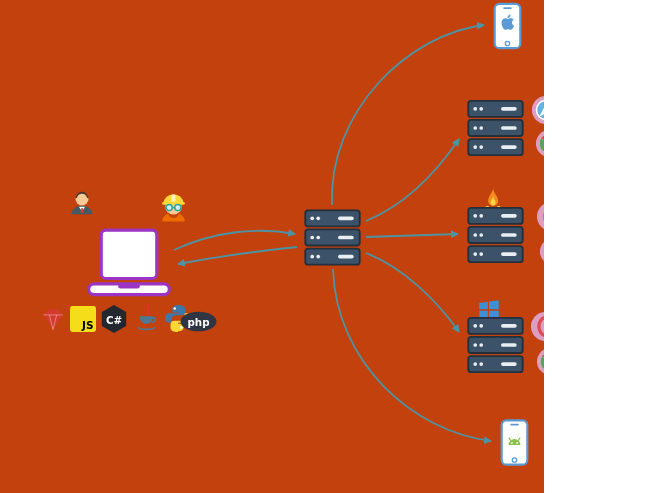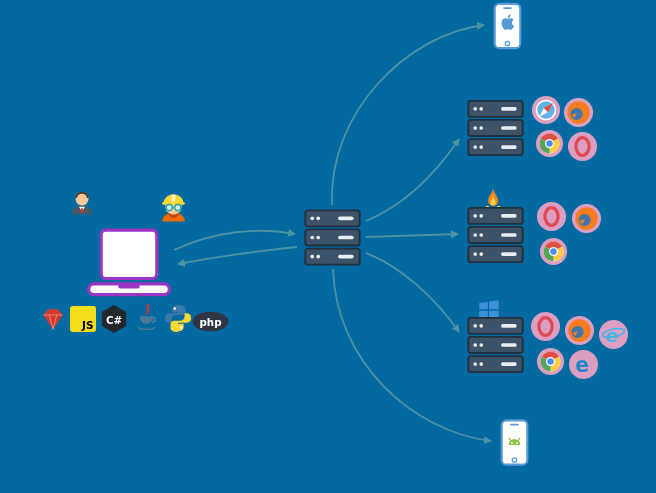--- a/index.html
+++ b/index.html
@@ -7,21 +7,21 @@
     --c-badge:#dc9fc2; --c-opera_red:#e04a52; --c-chrome_red:#dd4f43; --c-chrome_yellow:#ffcd42;
     --c-chrome_green:#57a45c; --c-chrome_blue:#4e8cf0; --c-firefox_orange:#f57c1f; --c-firefox_blue:#3e76b0;
     --c-safari_blue:#63b3e4; --c-needle_red:#e8433f; --c-ie_blue:#41b6e8; --c-edge_blue:#1e88c7;
     --c-phone_blue:#5b9bd5; --c-apple_blue:#5b9bd5; --c-android_green:#8bc34a; --c-windows_blue:#3d8fd6;
     --c-flame_orange:#f58b1f; --c-flame_yellow:#fdd440; --c-ruby_red:#d23a2e; --c-js_yellow:#f5de19;
     --c-java_blue:#4e7896; --c-java_red:#ea2d2e; --c-python_blue:#3c78aa; --c-python_yellow:#fdd835;
     --c-php_bg:#2f3542; --c-csharp_bg:#23282f; --c-skin:#f8c996; --c-hair:#4e342e; --c-suit:#455a64;
     --c-tie:#e53935; --c-helmet:#fdd835; --c-goggle:#26a69a; --c-beard:#c1440e; --c-shirt:#ef6c00;
   }
   html,body{margin:0;padding:0;background:#ffffff;font-family:"DejaVu Sans",sans-serif;}
-  .canvas{position:relative;width:656px;height:493px;background:#0369a1;overflow:hidden;}
+  .canvas{position:relative;width:544px;height:493px;background:#c2410c;overflow:hidden;}
   .abs{position:absolute;}
   .abs svg{display:block;width:100%;height:100%;}
   .arrows{position:absolute;left:0;top:0;width:656px;height:493px;pointer-events:none;}
   .arrow{fill:none;stroke:var(--c-arrow);stroke-width:1.8;}
   #ah path{fill:var(--c-arrow);}
   .f-badge{fill:var(--c-badge);}
   .srv{fill:var(--c-server);stroke:var(--c-server_stroke);stroke-width:2;}
   .dot{fill:#e9eef2;}
   .phone-frame{stroke:var(--c-phone_blue);stroke-width:2.5;}
   .phone-detail{fill:var(--c-phone_blue);}
@@ -235,21 +235,21 @@
   <div class="abs" style="left:133px;top:302px;width:27px;height:32px">
       <svg viewBox="0 0 32 36">
         <use href="#s-java"></use>
       </svg>
     </div>
   <div class="abs" style="left:163px;top:303px;width:30px;height:30px">
       <svg viewBox="0 0 32 32">
         <use href="#s-python"></use>
       </svg>
     </div>
-  <div class="abs" style="left:192px;top:311px;width:37px;height:21px">
+  <div class="abs" style="left:180px;top:311px;width:37px;height:21px">
     <svg viewBox="0 0 36 20">
       <ellipse cx="18" cy="10" rx="17.5" ry="9.5" style="fill:var(--c-php_bg)"></ellipse>
       <text class="glyph" x="18" y="14" text-anchor="middle" font-size="10" fill="#ffffff">php</text>
     </svg>
   </div>
 
   
   <div class="abs" style="left:303px;top:208px;width:59px;height:59px">
       <svg viewBox="0 0 64 64">
         <use href="#s-server"></use>

